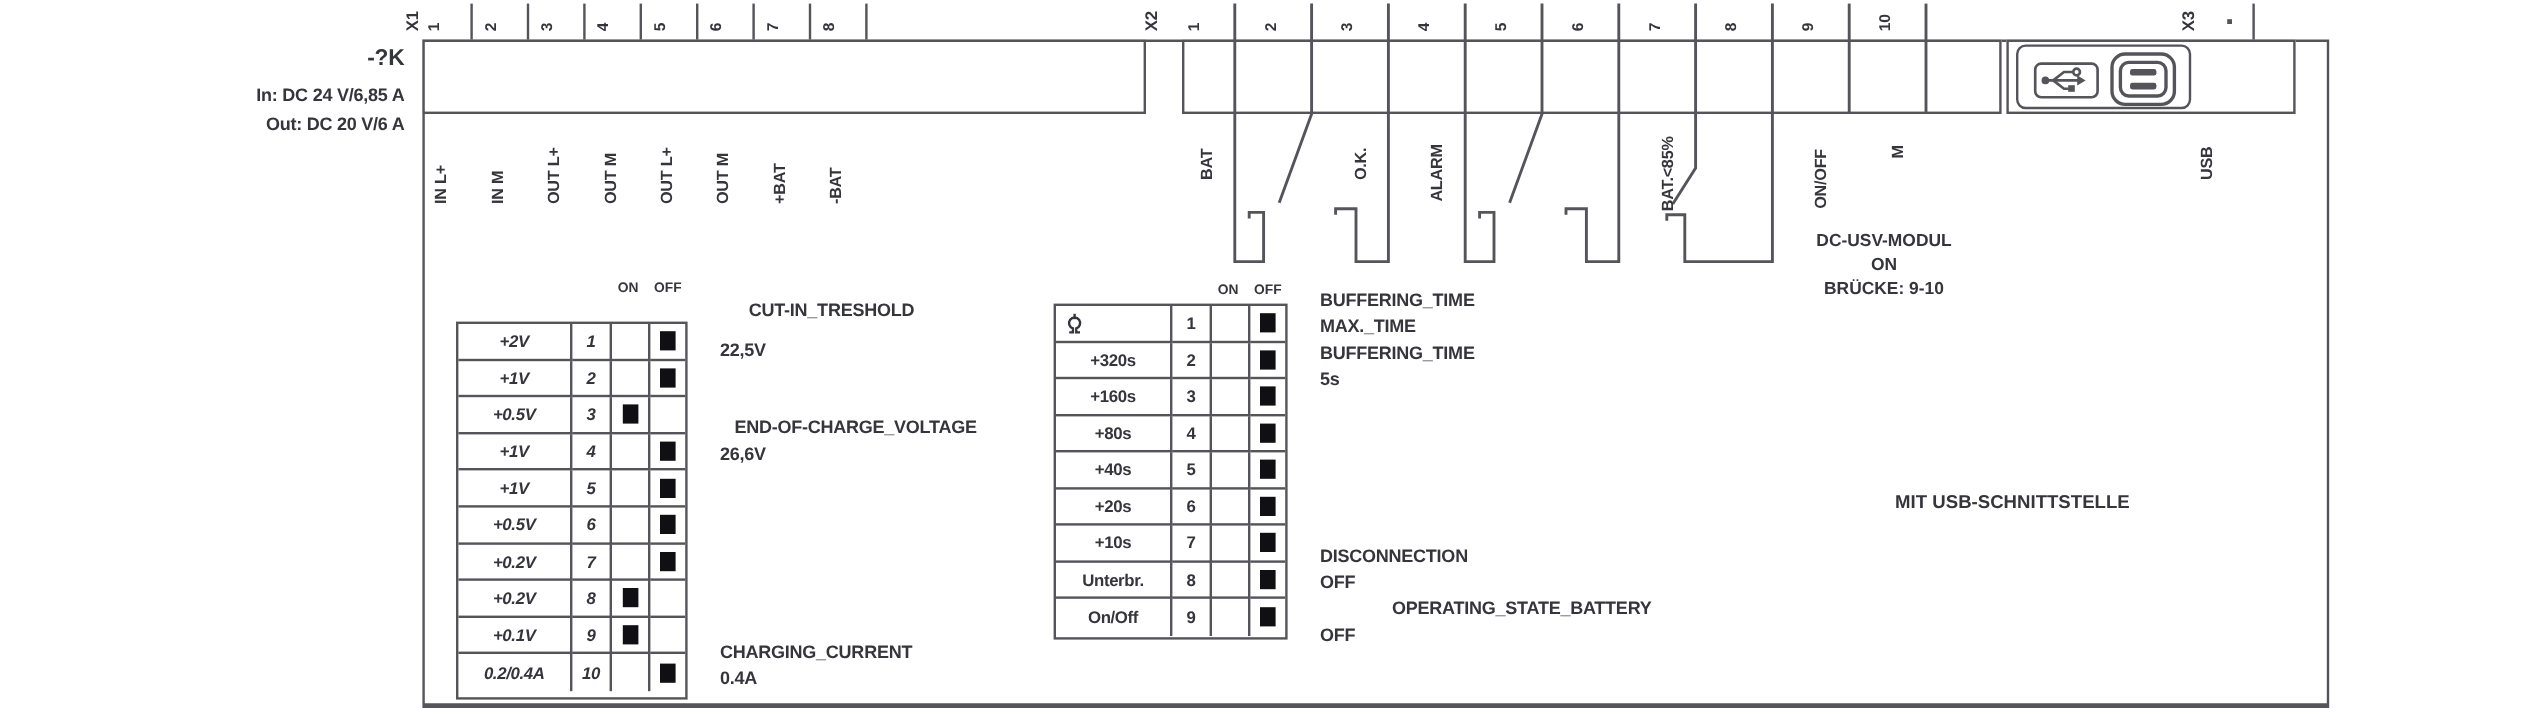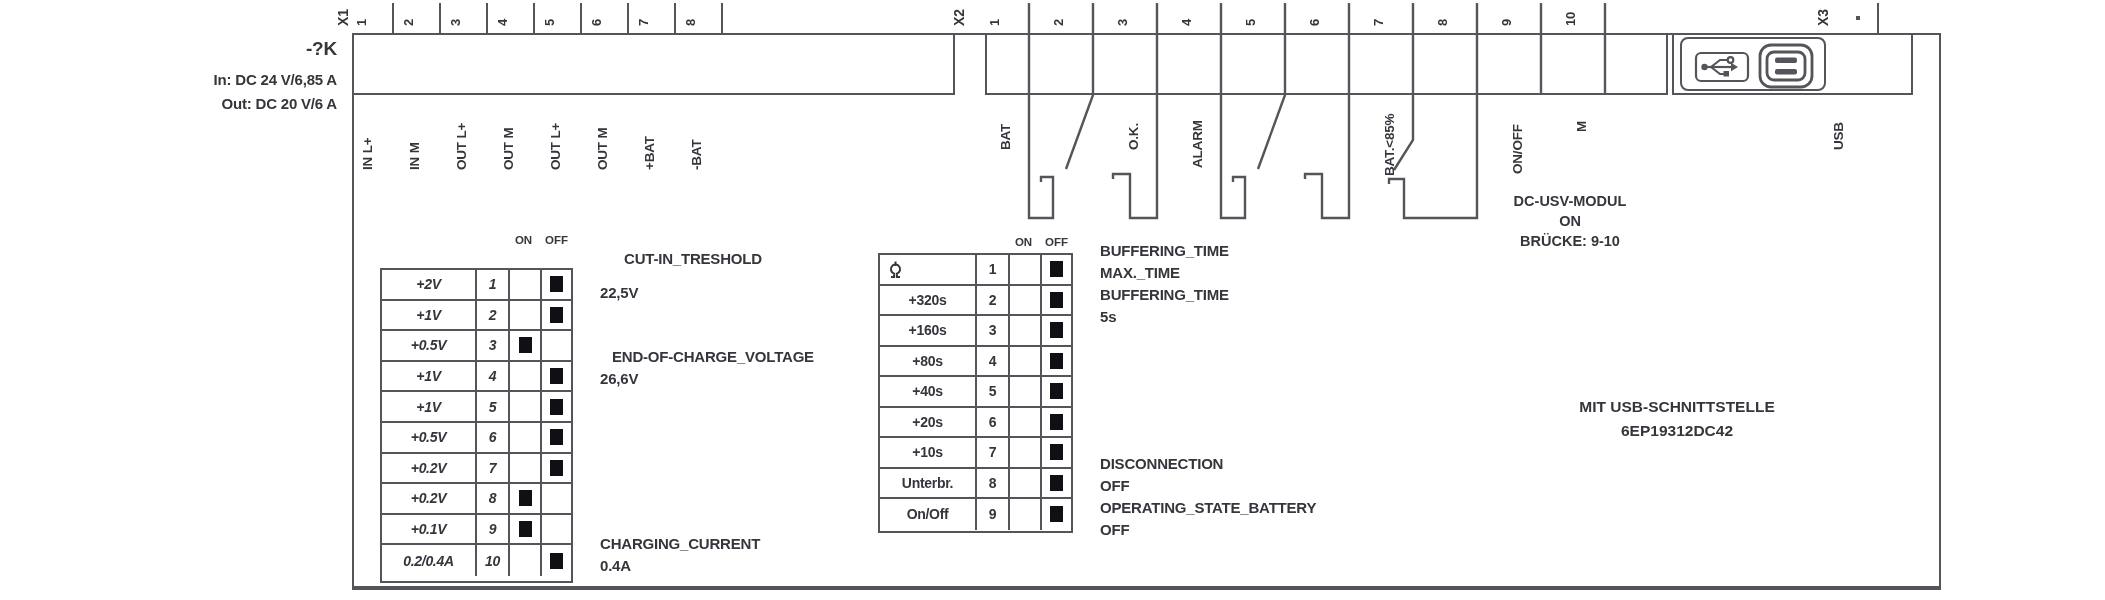--- a/index.html
+++ b/index.html
@@ -23,21 +23,21 @@
   .dc{border-right:2.2px solid var(--ln);border-bottom:2.2px solid var(--ln);
       display:flex;align-items:center;justify-content:center;
       font-size:14px;font-weight:600;color:var(--tx);letter-spacing:-0.3px;box-sizing:border-box;}
   .dc.off-col{border-right:none;}
   .dip-row.last .dc{border-bottom:none;}
   .sq{width:13px;height:16px;background:#101014;display:block;}
   .hdr{position:absolute;font-size:11.5px;font-weight:700;text-align:center;color:var(--tx);}
   .note{position:absolute;text-align:center;font-size:14.5px;font-weight:600;line-height:20px;color:var(--tx);}
   .brand{position:absolute;text-align:center;color:var(--tx);}
   .brand .logo{font-size:33px;font-weight:700;letter-spacing:0.5px;}
-  .brand .pl{font-size:15.5px;font-weight:600;margin-top:6px;}
+  .brand .pl{font-size:15.5px;font-weight:600;margin-top:18px;}
   svg{position:absolute;overflow:visible;}
   .dot{position:absolute;width:4px;height:4px;background:var(--ln);}
 </style>
 </head>
 <body>
 
 <div id="stage">
 
   <div class="box" style="left:352px;top:33px;width:1589px;height:557px;border-bottom-width:4px;"></div>
 
@@ -315,21 +315,20 @@
         </div>
     </div>
   </div>
 
   <div class="h ann-t" style="left:1100px;top:242px;">BUFFERING_TIME</div>
   <div class="h ann-t" style="left:1100px;top:264px;">MAX._TIME</div>
   <div class="h ann-t" style="left:1100px;top:286px;">BUFFERING_TIME</div>
   <div class="h ann-t" style="left:1100px;top:308px;">5s</div>
   <div class="h ann-t" style="left:1100px;top:455px;">DISCONNECTION</div>
   <div class="h ann-t" style="left:1100px;top:477px;">OFF</div>
-  <div class="h ann-t" style="left:1100px;top:499px;">OPERATING_STATE_BATTERY</div>
+  <div class="h ann-t" style="left:1160px;top:499px;">OPERATING_STATE_BATTERY</div>
   <div class="h ann-t" style="left:1100px;top:521px;">OFF</div>
 
   <div class="brand" style="left:1527px;top:392px;width:300px;">
     <div class="pl">MIT USB-SCHNITTSTELLE</div>
-    <div class="pl">6EP19312DC42</div>
   </div>
 
 </div>
 
 </body></html>

